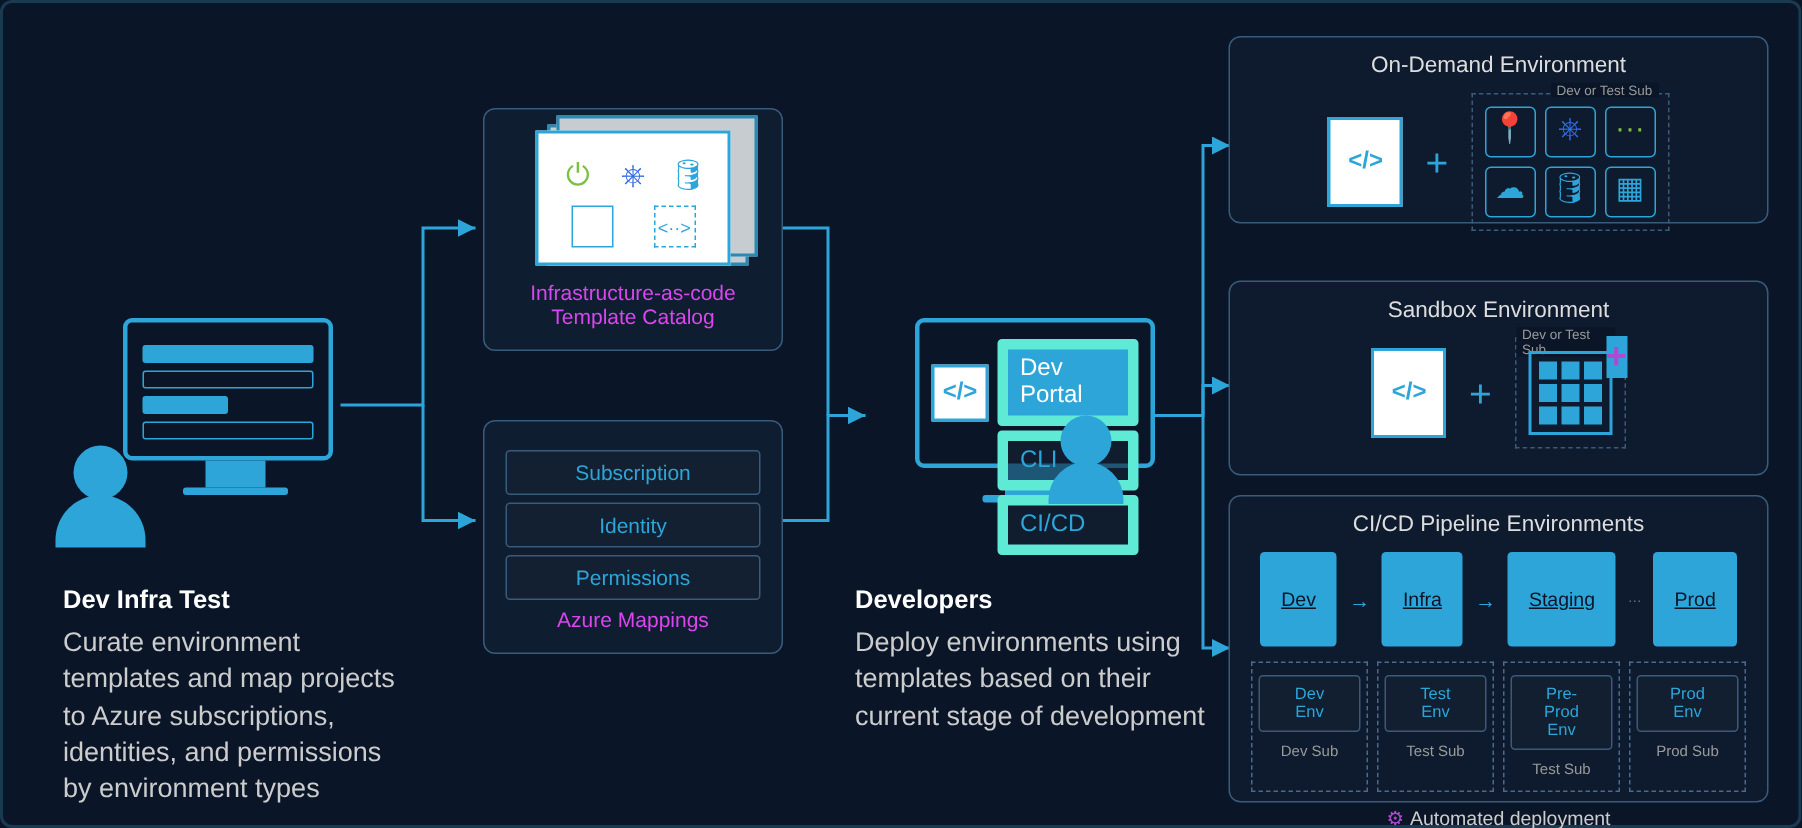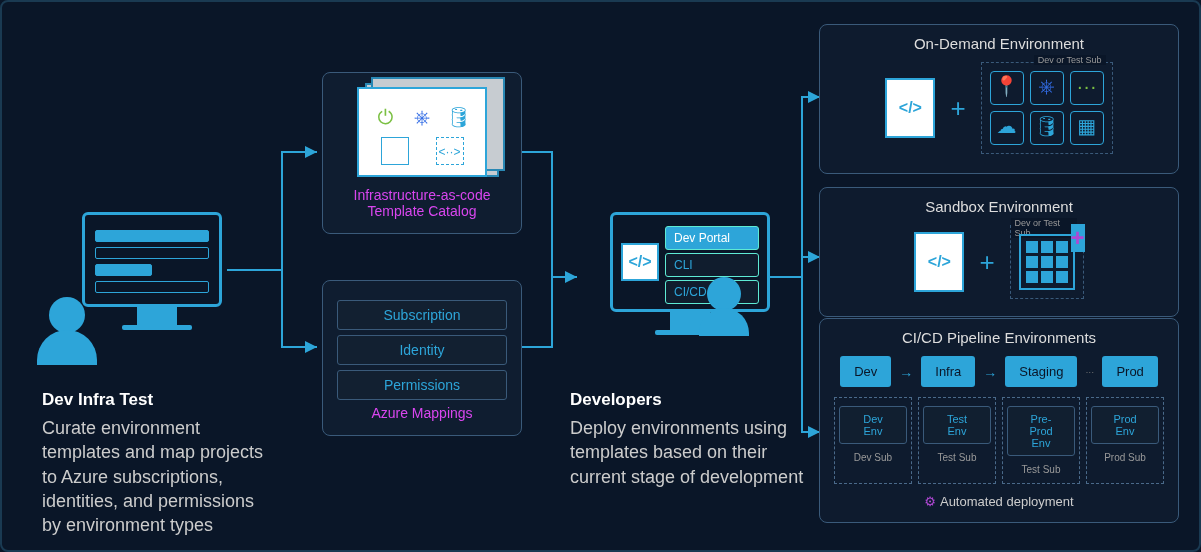--- a/index.html
+++ b/index.html
@@ -43,44 +43,44 @@
   .box-label { font-size: 14px; color: #d946ef; }
   
   .list-item { background: rgba(20,35,50,0.6); border: 1px solid #3a5a7a; padding: 6px 12px; margin: 5px 0; font-size: 14px; color: #2da5d9; border-radius: 3px; }
   
   
   .developers-section { position: absolute; left: 568px; top: 210px; width: 240px; }
   
   .dev-monitor { width: 160px; height: 110px; margin: 0 auto 15px; position: relative; }
   .dev-screen { width: 160px; height: 100px; border: 3px solid #2da5d9; border-radius: 6px; background: #0a1628; padding: 8px; display:flex; gap:6px; }
   .code-icon { width: 38px; height: 38px; border: 2px solid #2da5d9; background:#fff; display:flex; align-items:center; justify-content:center; font-size:16px; color:#2da5d9; font-weight:bold; align-self:center; }
-  .dev-list-item { background: rgba(20,35,50,0.6); border: 1px solid #5eead4; padding: 4px 8px; margin: 3px 0; font-size: 12px; color: #2da5d9; border-radius: 3px; }
+  .dev-list-item { background: rgba(20,35,50,0.6); border: 7px solid #5eead4; padding: 4px 8px; margin: 3px 0; font-size: 16px; color: #2da5d9; border-radius: 3px; }
   .dev-list-item.filled { background: #2da5d9; color: #fff; }
   .dev-list { flex: 1; }
   
   
   .env-box { position: absolute; right: 20px; border: 1px solid #3a5a7a; border-radius: 8px; background: rgba(30,50,70,0.2); padding: 10px 14px; width: 360px; }
   .env-title { text-align: center; font-size: 15px; color: #ddd; margin-bottom: 10px; }
-  .env-ondemand { top: 22px; height: 150px; }
+  .env-ondemand { top: 22px; height: 125px; }
   .env-sandbox { top: 185px; height: 130px; }
-  .env-cicd { top: 316px; height: 205px; }
+  .env-cicd { top: 328px; height: 205px; }
   
   .env-content { display: flex; align-items: center; justify-content: center; gap: 15px; }
   .plus-sign { font-size: 26px; color: #2da5d9; }
   .sub-box { border: 1px dashed #3a5a7a; padding: 8px; position: relative; }
   .sub-label { position: absolute; top: -8px; right: 6px; font-size: 9px; background: #0a1628; padding: 0 4px; color: #999; }
   .icon-grid { display: grid; grid-template-columns: repeat(3, 34px); gap: 6px; }
   .icon-grid .mini-icon { width:34px; height:34px; border:1px solid #2da5d9; border-radius:4px; }
   
   .sandbox-grid-icon { width: 56px; height: 56px; border: 2px solid #2da5d9; display:grid; grid-template-columns:repeat(3,1fr); grid-template-rows:repeat(3,1fr); gap:3px; padding:5px; position:relative; }
   .sandbox-grid-icon > div { background:#2da5d9; }
   .sandbox-plus { position:absolute; top:-12px; right:-12px; color:#b048d4; font-size:24px; font-weight:bold; }
   
   .pipeline-row { display: flex; gap: 8px; justify-content: center; align-items: center; }
-  .pipeline-stage { background: #2da5d9; color: #0a1628; padding: 8px 14px; font-size: 13px; border-radius: 3px; }
+  .pipeline-stage { background: #2da5d9; color: #0a1628; padding: 24px 14px; font-size: 13px; border-radius: 3px; text-decoration: underline; }
   .pipeline-arrow { color: #2da5d9; font-size: 14px; }
   .pipeline-dots { color: #777; font-size: 9px; }
   .env-row { display: flex; gap: 6px; justify-content: center; margin-top: 10px; }
   .env-block { border: 1px dashed #4a6a8a; padding: 8px 4px; width: 80px; text-align: center; }
   .env-block-title { background: rgba(20,35,50,0.6); border: 1px solid #3a5a7a; padding: 6px 21px; font-size: 11px; color: #2da5d9; border-radius: 3px; margin-bottom: 8px; min-height: 36px; display:flex; align-items:center; justify-content:center; }
   .env-block-sub { font-size: 10px; color: #999; }
   .automated { text-align: center; margin-top: 10px; font-size: 13px; color: #ccc; }
   .gear-icon { color: #b048d4; margin-right: 4px; }
   
   

